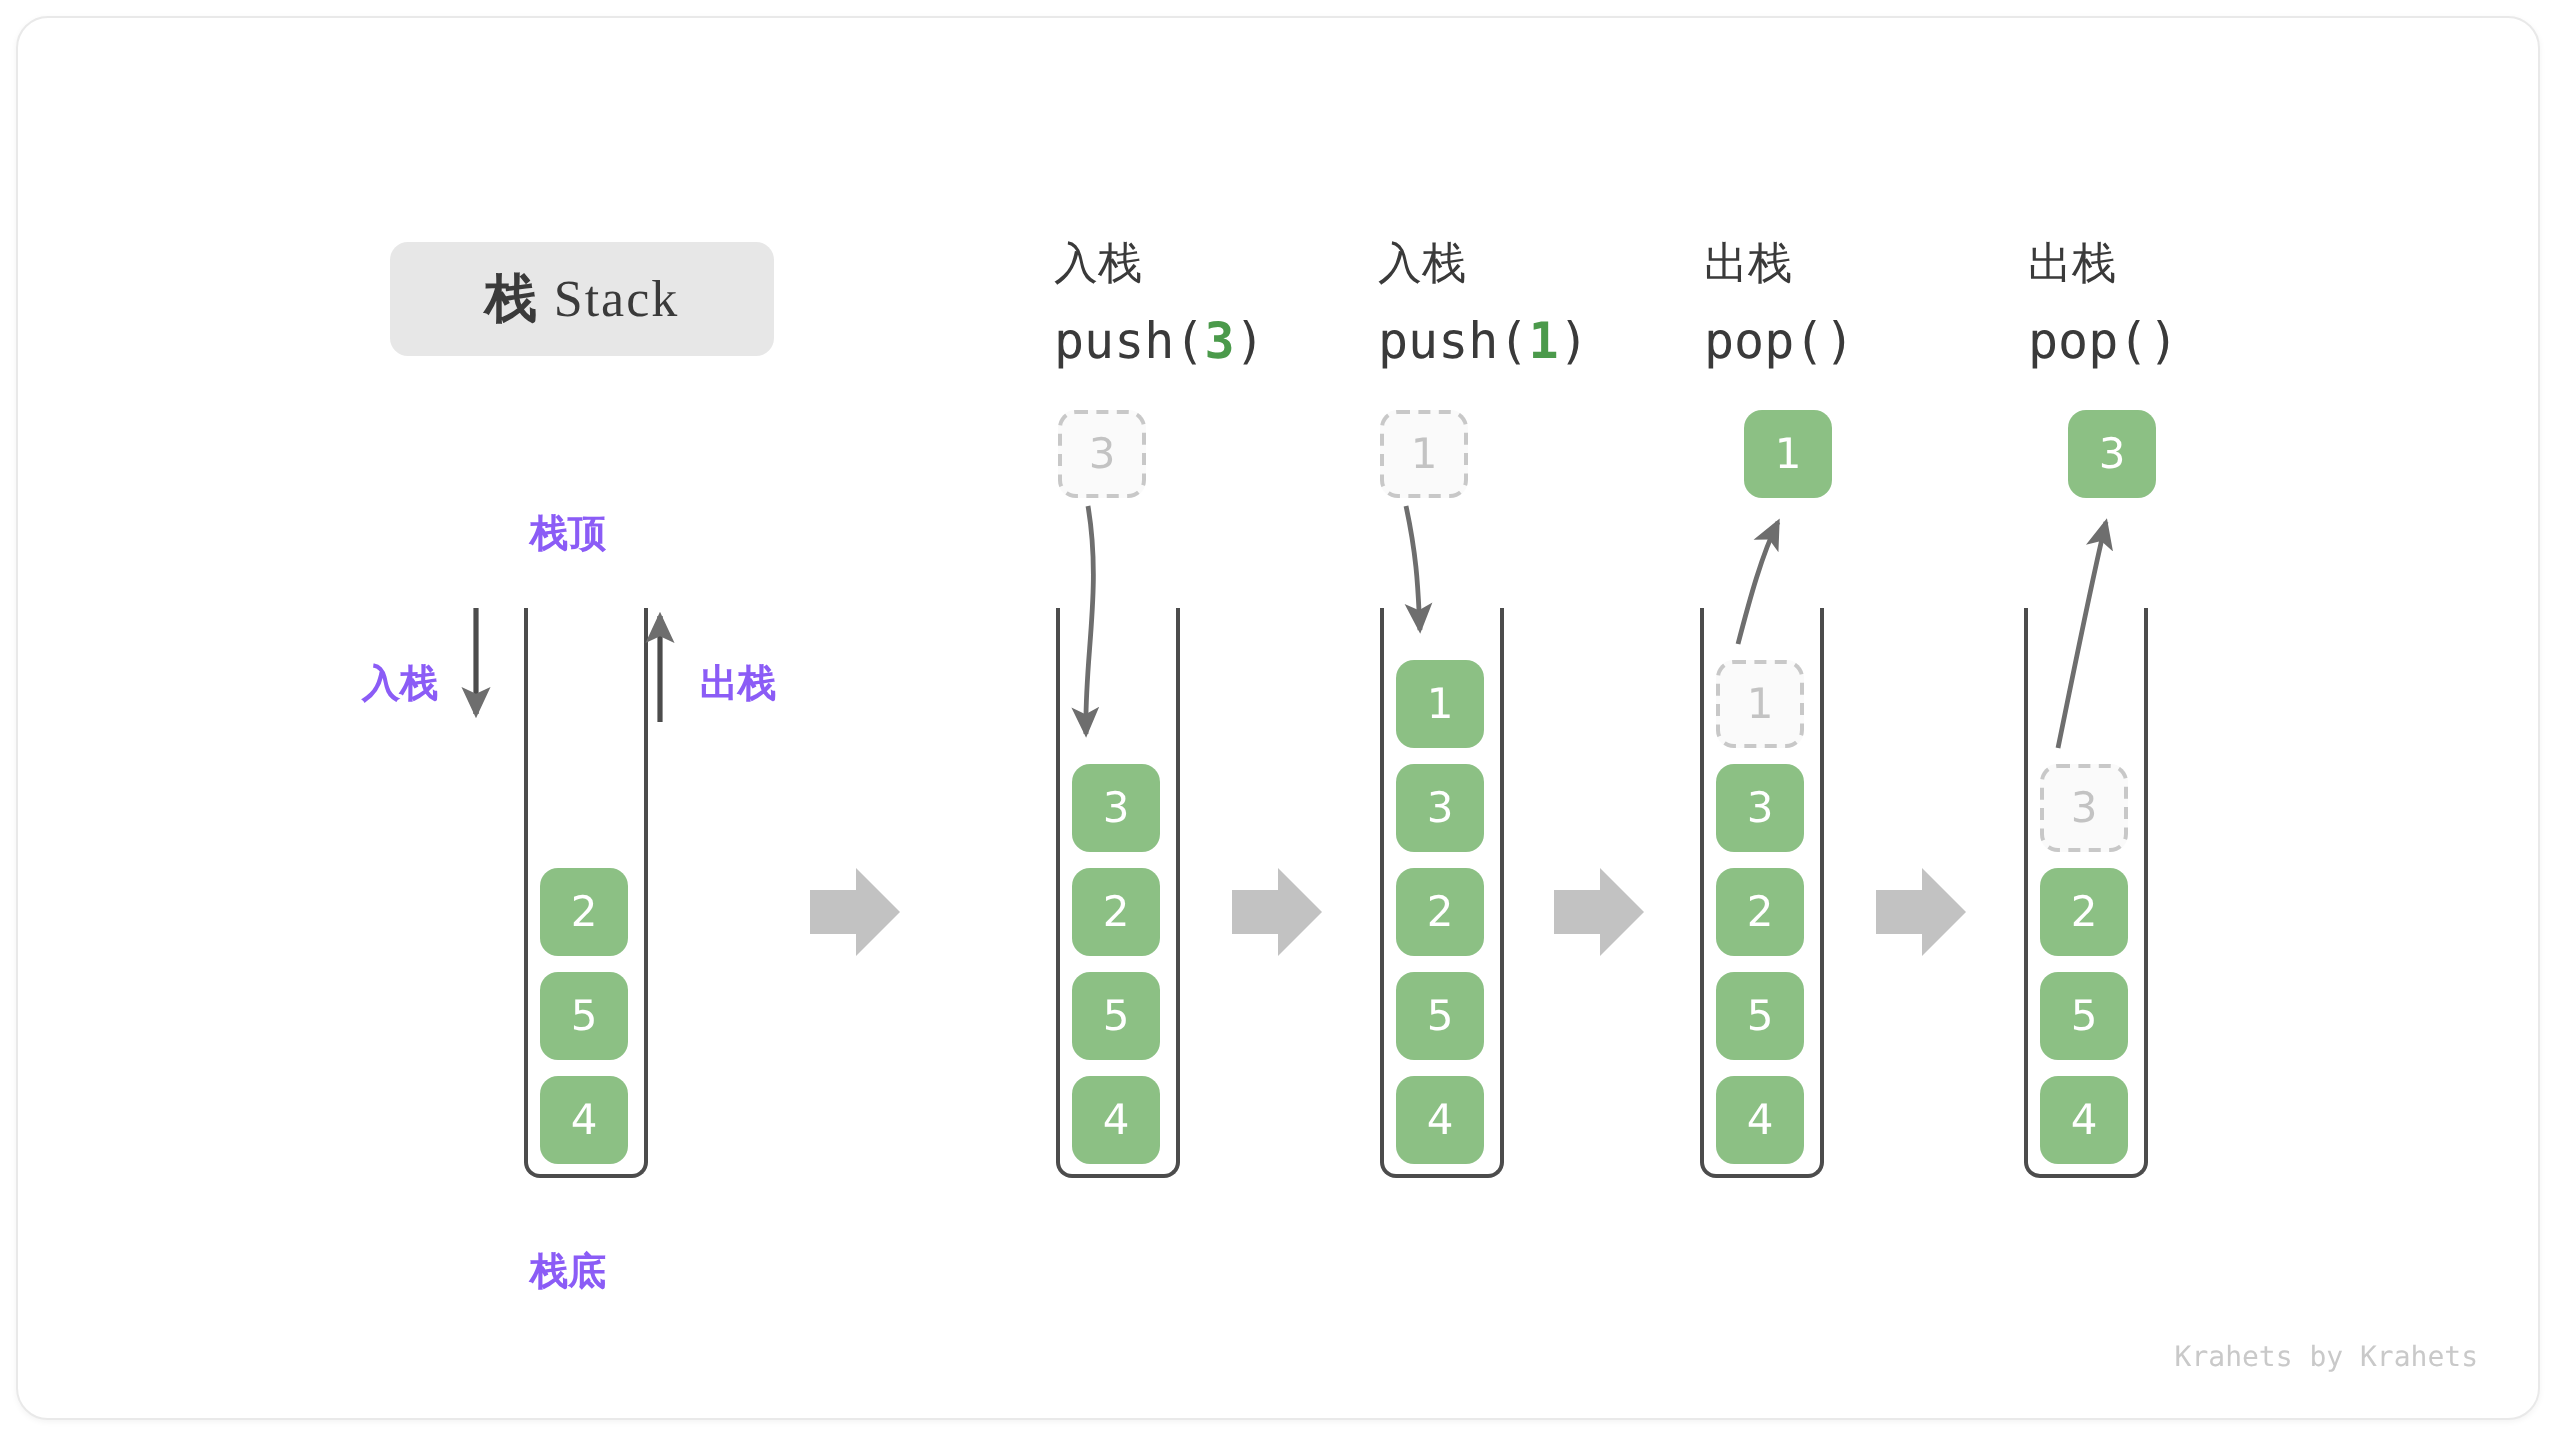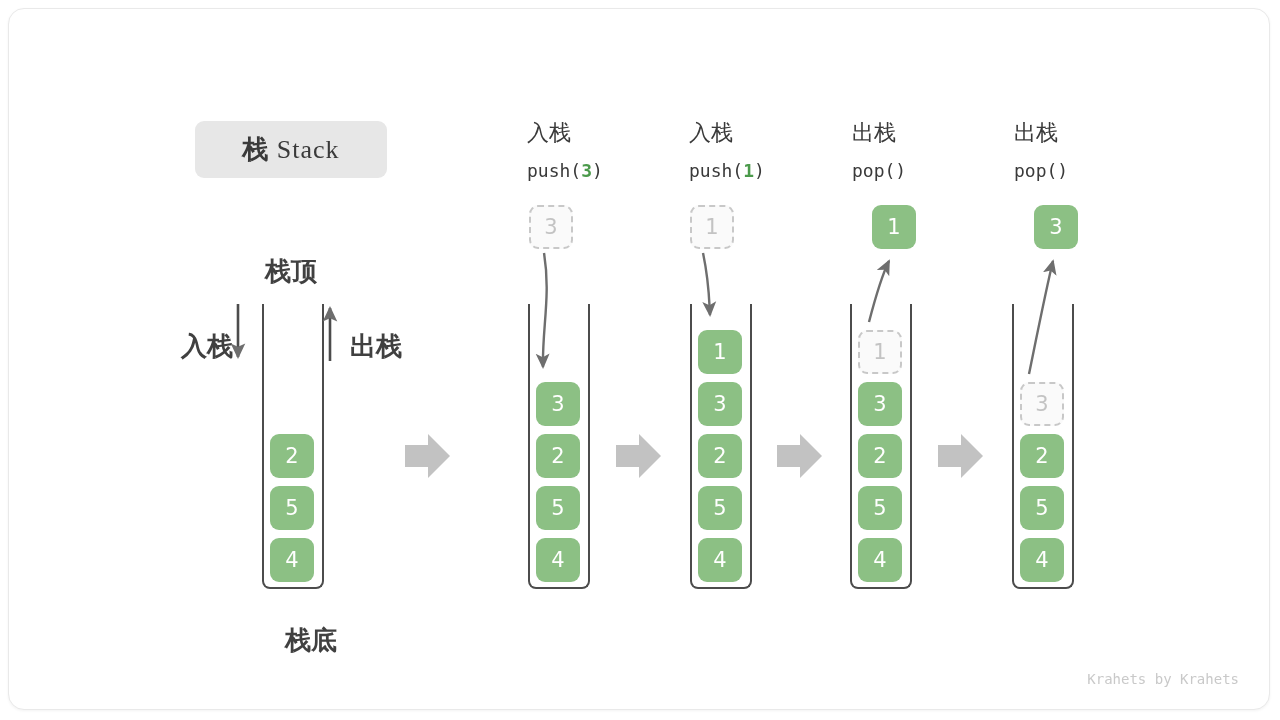--- a/index.html
+++ b/index.html
@@ -51,42 +51,42 @@
     white-space: pre;
   }
   #title-badge .t .mono {
     font-family: Liberation Serif, serif;
     font-weight: normal;
   }
 
   
   .cn-label {
     position: absolute;
-    font-size: 26px;
+    font-size: 19px;
     font-weight: bold;
-    color: #404040;
+    color: #8b5cf6;
     white-space: nowrap;
   }
 
   
   .col-head {
     position: absolute;
     font-size: 22px;
     color: #3a3a3a;
     white-space: nowrap;
     line-height: 38px;
   }
   .col-head .cn {
     display: block;
     font-family: "DejaVu Sans", "Liberation Sans", sans-serif;
   }
   .col-head .code {
     display: block;
     font-family: "DejaVu Sans Mono", "Liberation Mono", monospace;
-    font-size: 18px;
+    font-size: 25px;
     text-align: right;
   }
   .col-head .code .arg {
     color: #4b9a4b;
     font-weight: bold;
   }
 
   
   .stack-box {
     position: absolute;
@@ -145,21 +145,21 @@
 </head>
 <body>
 
 <div id="card">
 
   <div id="title-badge">
     <div class="t"><span>栈</span><span class="mono">&nbsp;</span><span class="mono">Stack</span></div>
   </div>
 
   <div class="cn-label" style="left:256px; top:245px;">栈顶</div>
-  <div class="cn-label" style="left:256px; top:614px;margin-left:20px;">栈底</div>
+  <div class="cn-label" style="left:256px; top:614px;">栈底</div>
   <div class="cn-label" style="left:172px; top:320px;">入栈</div>
   <div class="cn-label" style="left:341px; top:320px;">出栈</div>
 
   <div class="col-head" style="left:518px; top:105px;">
     <span class="cn">入栈</span>
     <span class="code"><span>push(</span><span class="arg">3</span><span>)</span></span>
   </div>
 
   <div class="col-head" style="left:680px; top:105px;">
     <span class="cn">入栈</span>

